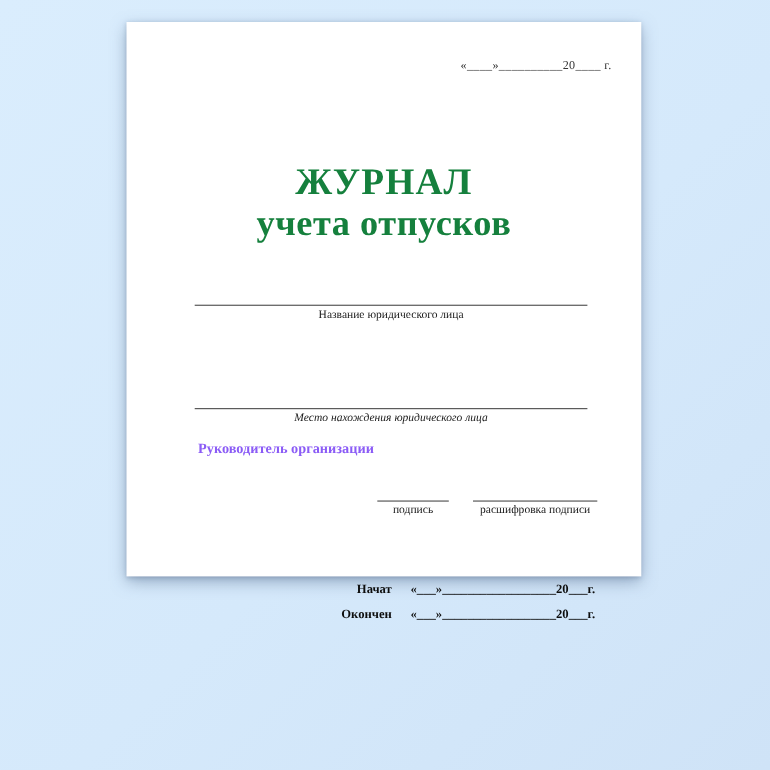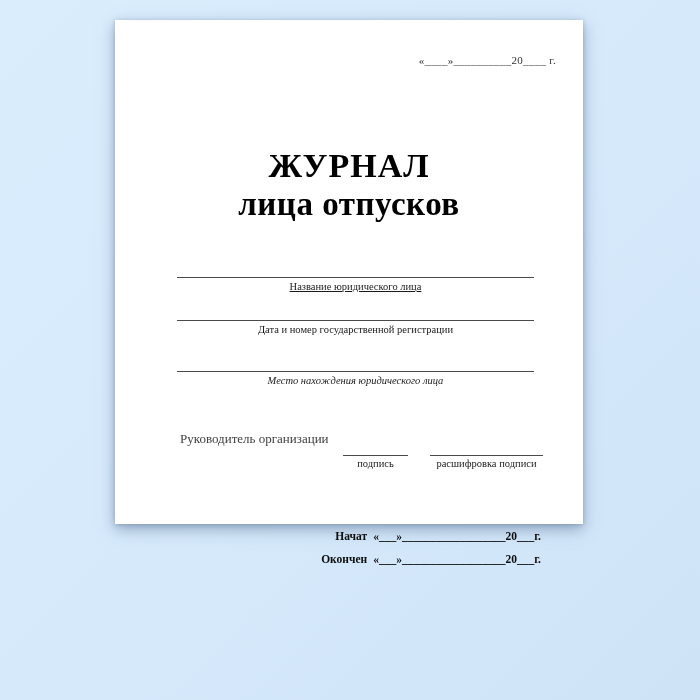--- a/index.html
+++ b/index.html
@@ -34,21 +34,21 @@
     letter-spacing: 0.3px;
     white-space: nowrap;
   }
   .title {
     position: absolute;
     top: 126px;
     left: 0;
     width: 100%;
     text-align: center;
     font-weight: bold;
-    color: #000000;
+    color: #15803d;
   }
   .title-line-1 {
     font-size: 34px;
     line-height: 39px;
     letter-spacing: 1px;
   }
   .title-line-2 {
     font-size: 33px;
     line-height: 39px;
     letter-spacing: 0.5px;
@@ -56,30 +56,30 @@
   .field {
     position: absolute;
     left: 62px;
     width: 357px;
     border-top: 1px solid #4a4a4a;
     text-align: center;
     padding-top: 3px;
     font-size: 10.5px;
     color: #1a1a1a;
   }
-  .field-1 { top: 257px; text-decoration: underline; }
+  .field-1 { top: 257px; }
   .field-2 { top: 300px; }
   .field-3 { top: 351px; font-style: italic; }
   .sig-label {
     position: absolute;
     left: 65px;
-    top: 411px;
-    font-weight: normal;
+    top: 380px;
+    font-weight: bold;
     font-size: 13px;
-    color: #404040;
+    color: #8b5cf6;
     white-space: nowrap;
   }
   .sig-line {
     position: absolute;
     top: 435px;
     border-top: 1px solid #4a4a4a;
     text-align: center;
     padding-top: 2px;
     font-size: 10.5px;
     color: #1a1a1a;
@@ -98,43 +98,40 @@
   .footer-row {
     display: flex;
     justify-content: flex-end;
     line-height: 23px;
     white-space: nowrap;
   }
   .footer-label {
     display: inline-block;
     width: 54px;
     text-align: right;
-    margin-right: 6px;
+    margin-right: 17px;
   }
 </style>
 </head>
 <body>
 
 <div class="scene">
   <div class="page">
 
     <div class="date-top">«____»__________20____ г.</div>
 
     <div class="title">
       <div class="title-line-1">ЖУРНАЛ</div>
-      <div class="title-line-2">лица отпусков</div>
+      <div class="title-line-2">учета отпусков</div>
     </div>
 
     <div class="field field-1">
       <span>Название юридического лица</span>
     </div>
 
-    <div class="field field-2">
-      <span>Дата и номер государственной регистрации</span>
-    </div>
 
     <div class="field field-3">
       <span>Место нахождения юридического лица</span>
     </div>
 
     <div class="sig-label">Руководитель организации</div>
 
     <div class="sig-line sig-line-short">
       <span>подпись</span>
     </div>

